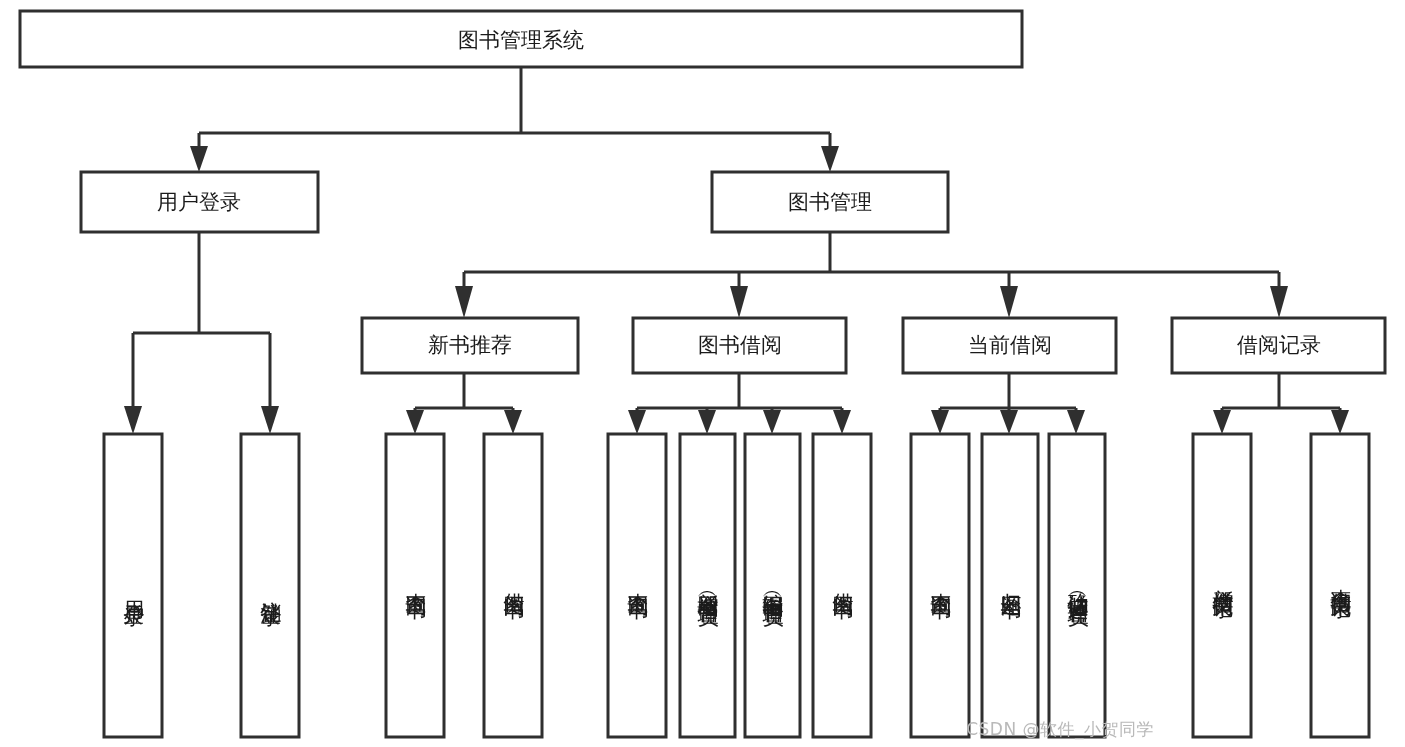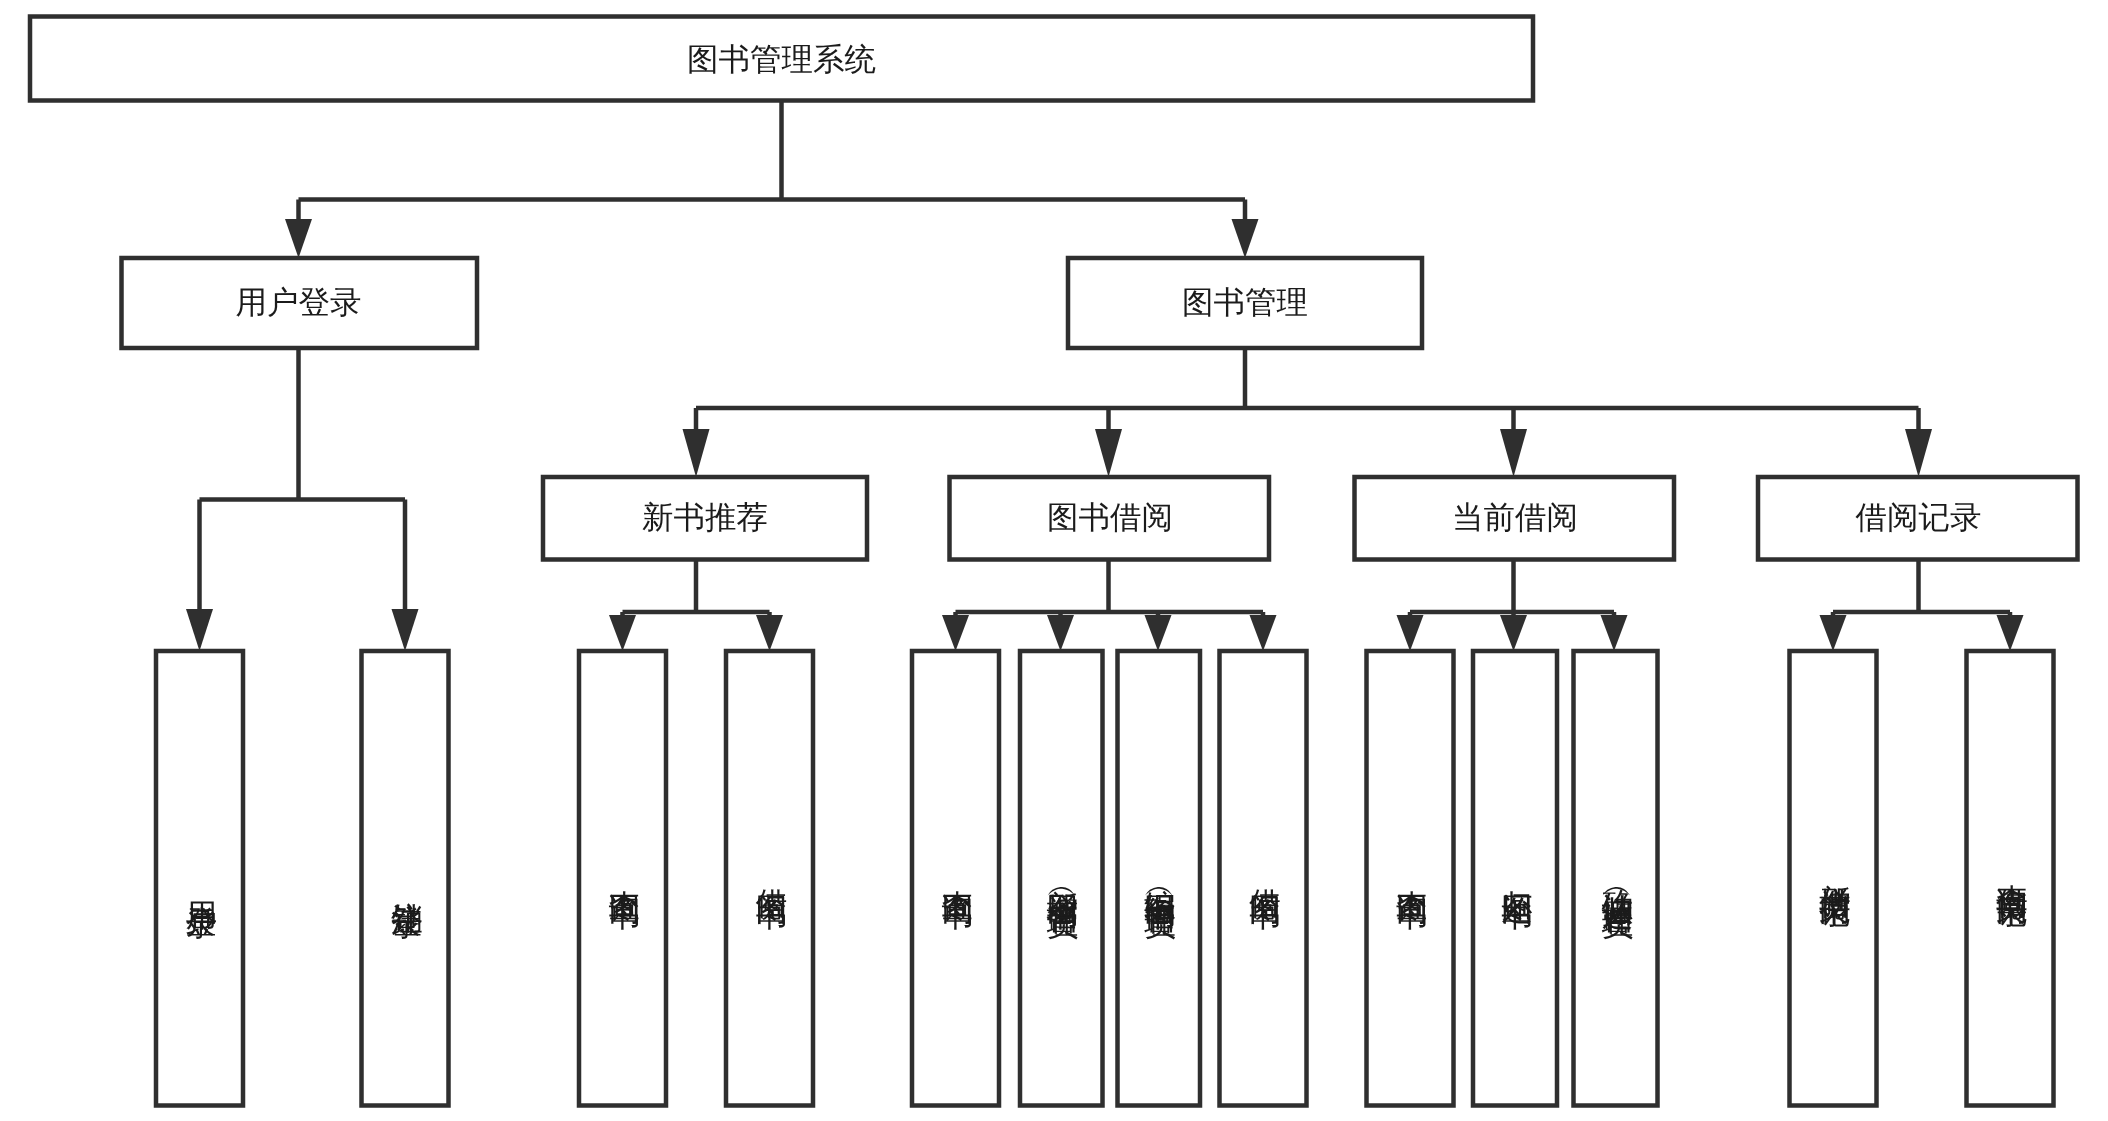--- a/index.html
+++ b/index.html
@@ -233,14 +233,15 @@
       <text class="node-label-v" x="1222" y="578">新增借阅记录</text>
     </g>
 
     <g>
       <rect class="node-rect" x="1311" y="434" width="58" height="303"></rect>
       <text class="node-label-v" x="1340" y="578">查询借阅记录</text>
     </g>
 
   </svg>
 
+  <div class="watermark-text">CSDN @软件_小贺同学</div>
 
 </div>
 
 </body></html>

